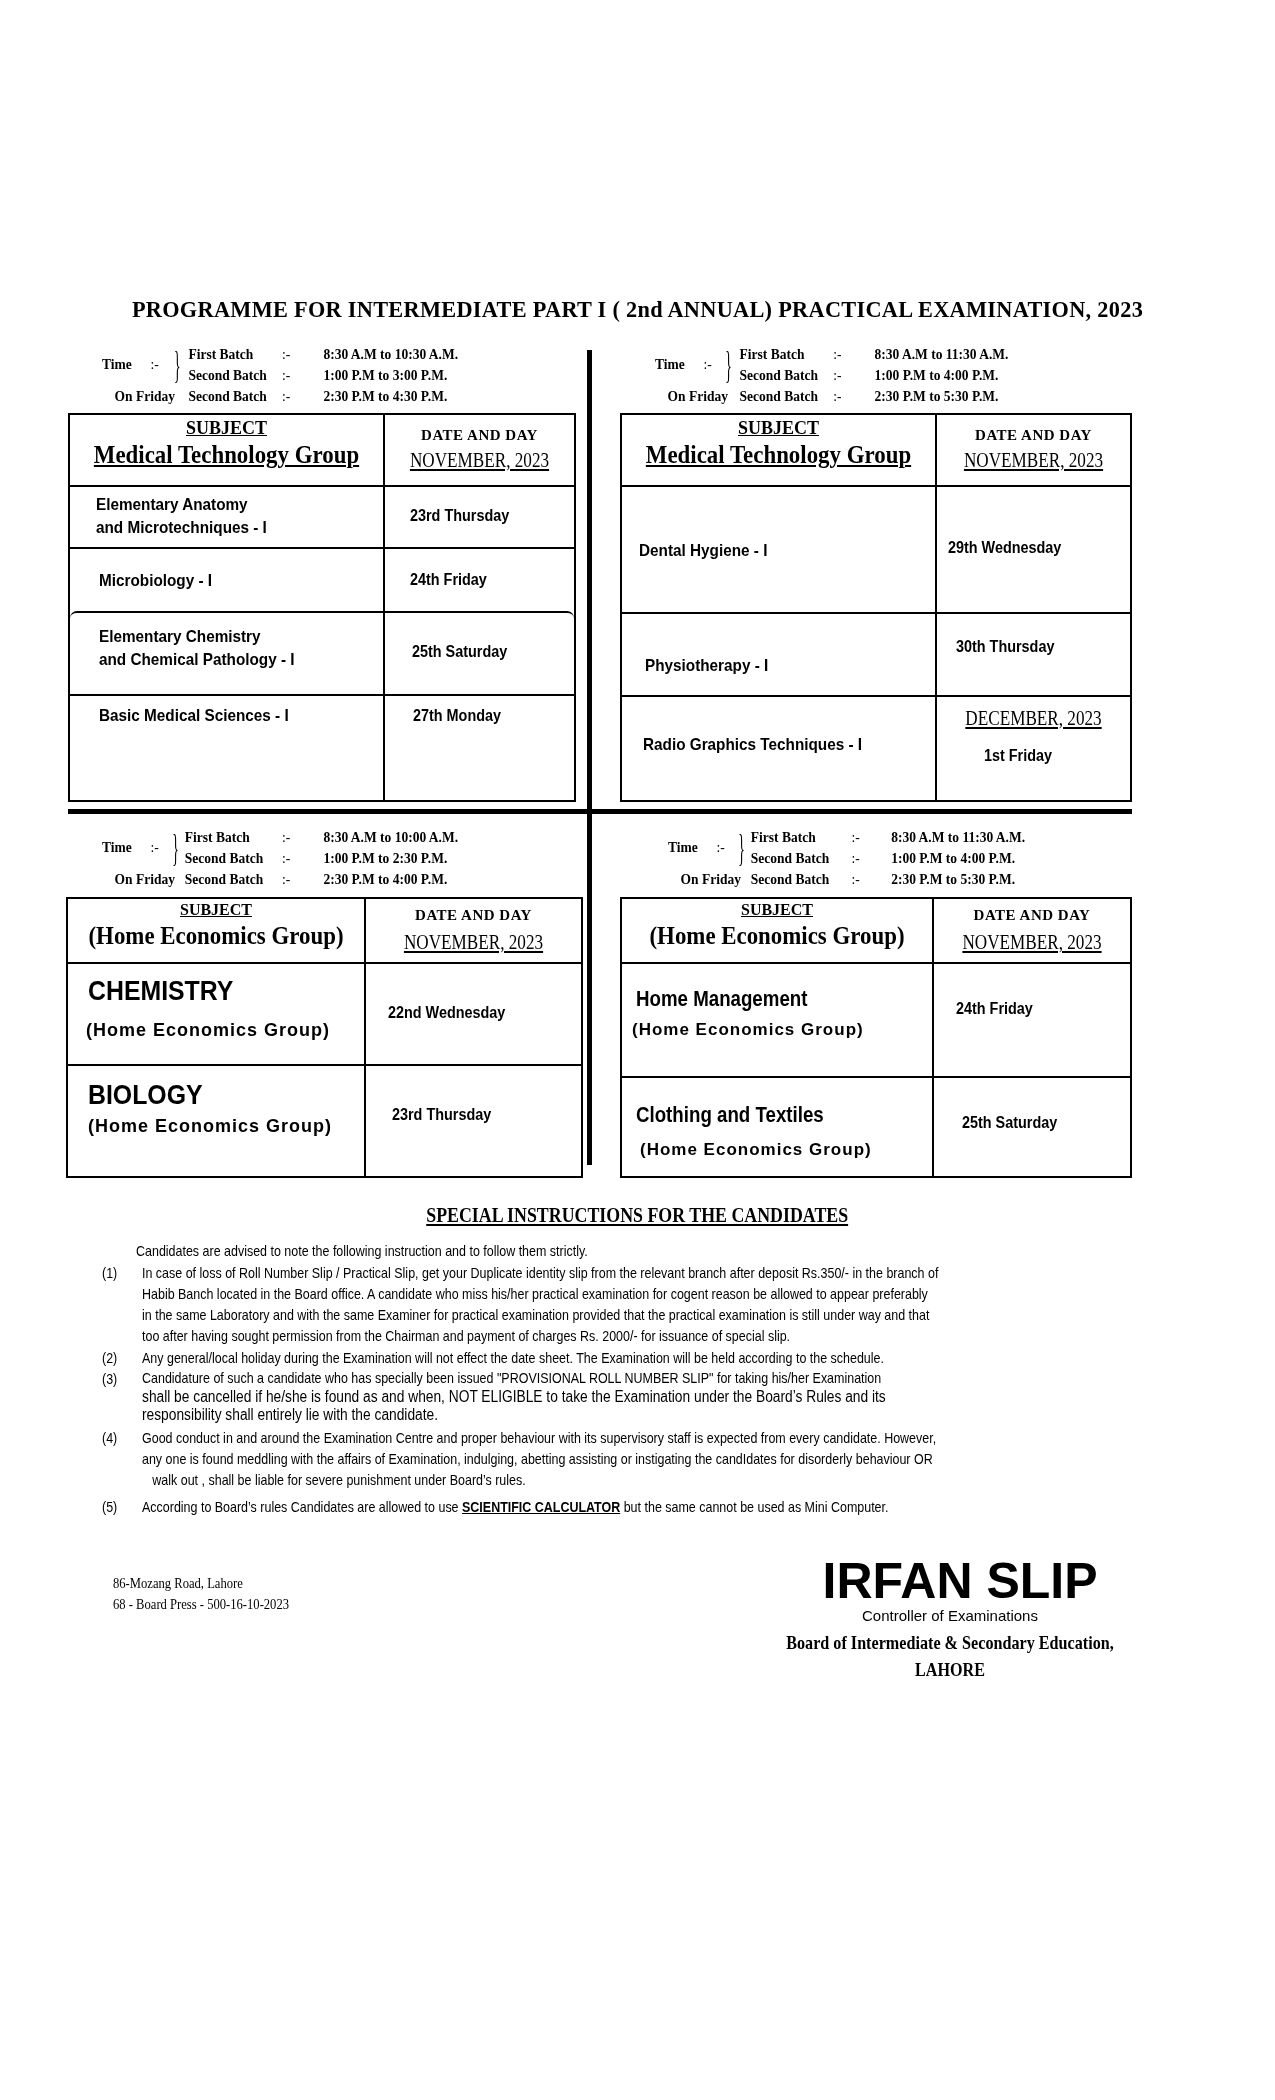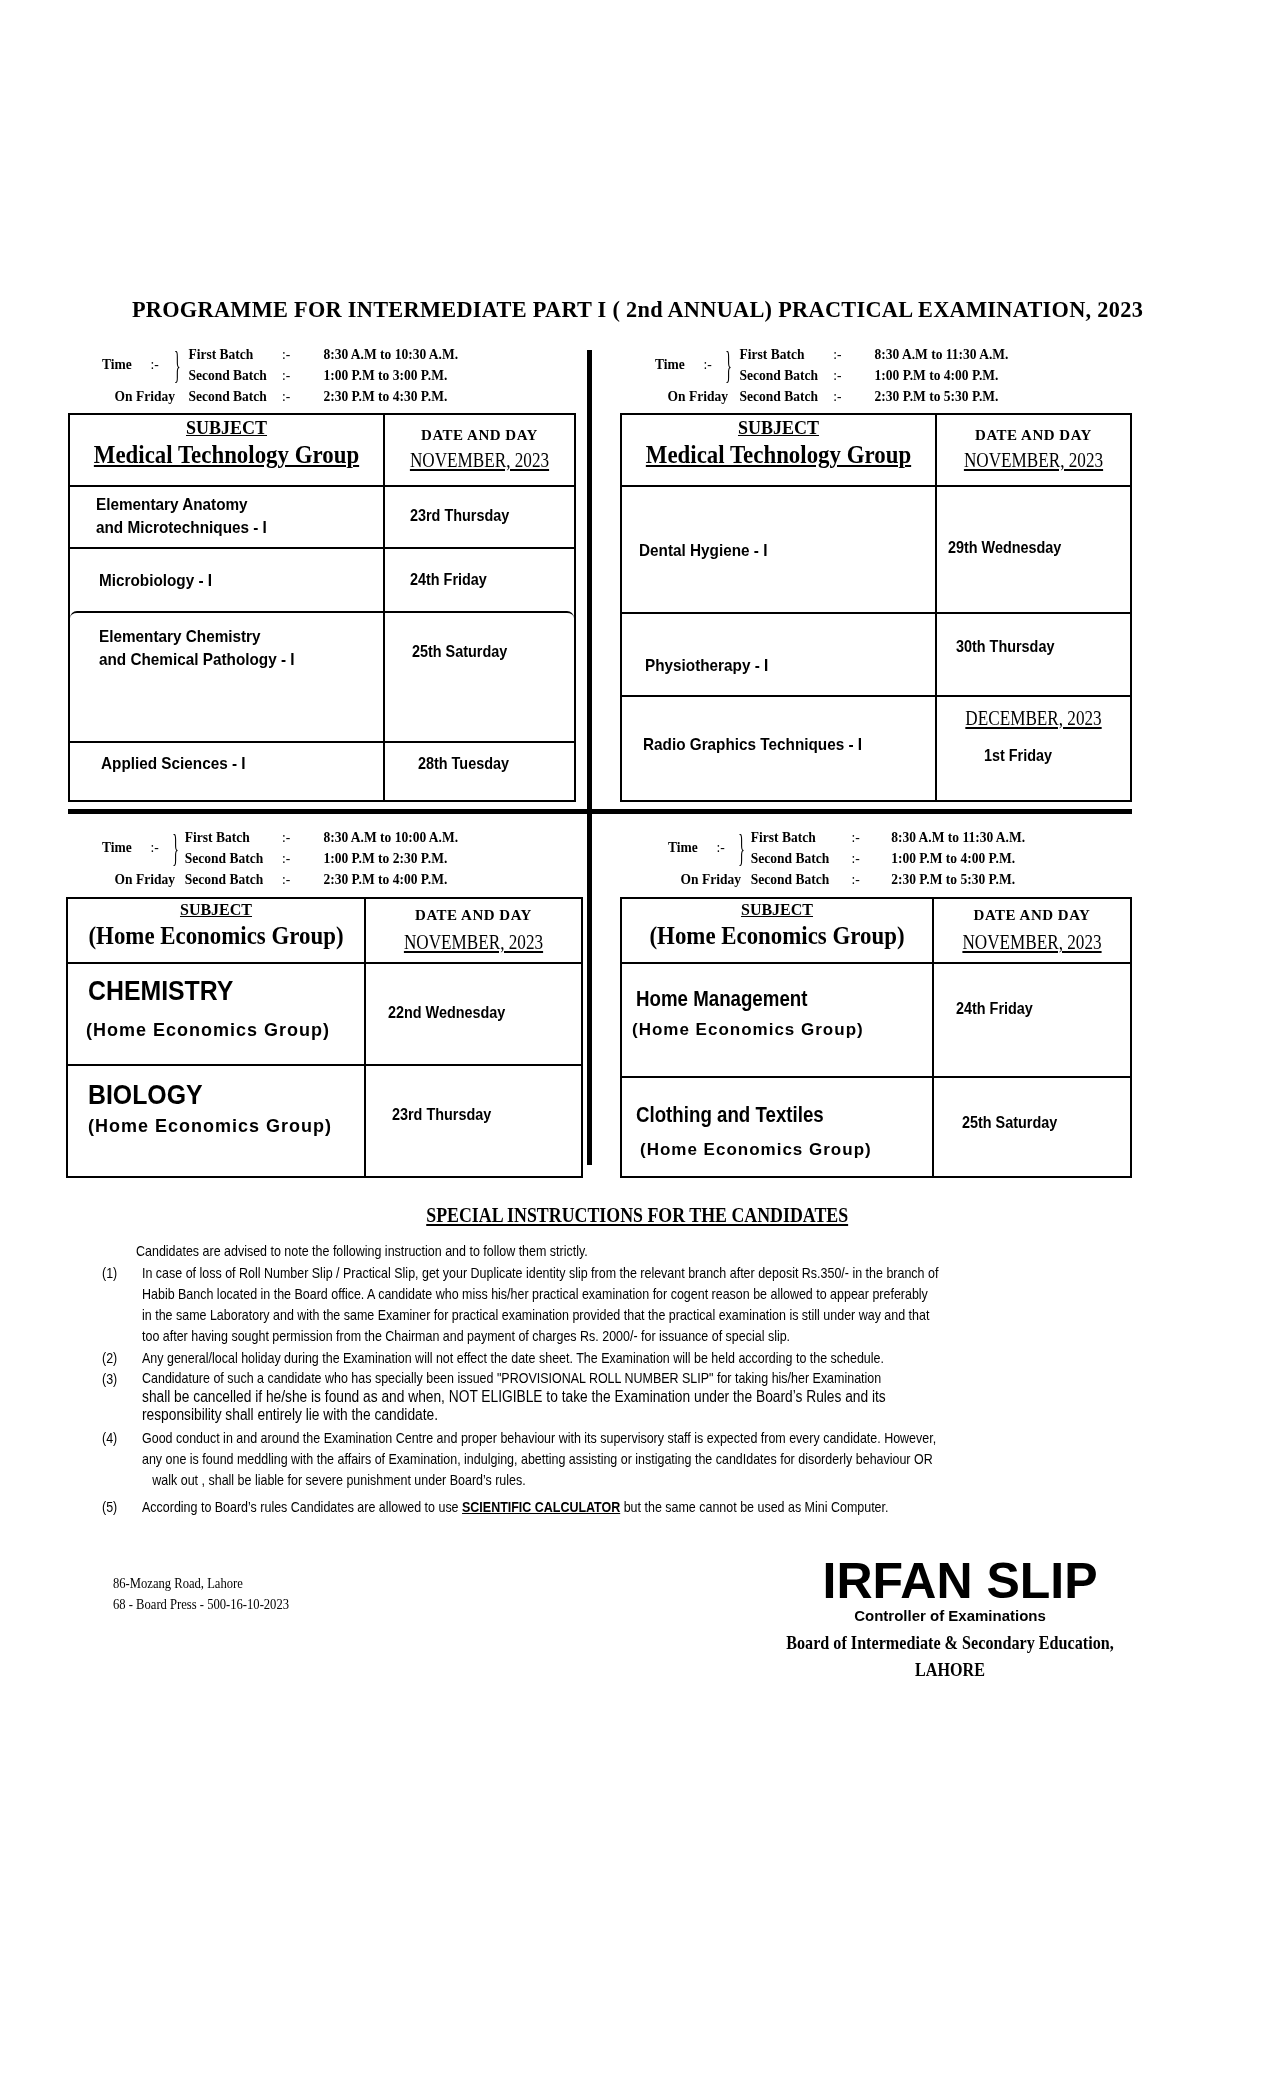--- a/index.html
+++ b/index.html
@@ -26,21 +26,21 @@
   .wide{font-family:"Liberation Sans",sans-serif;font-weight:bold;font-size:18px;letter-spacing:1px;white-space:nowrap;}
   .instr-title{top:1203px;left:0;width:1275px;text-align:center;font-family:"Liberation Serif",serif;font-weight:bold;font-size:21px;}
   .instr-title span{text-decoration:underline;display:inline-block;transform:scaleX(0.85);}
   .instr{position:absolute;font-family:"Liberation Sans",sans-serif;font-size:14.5px;line-height:21px;white-space:nowrap;transform:scaleX(0.86);transform-origin:left top;}
   .num{position:absolute;font-family:"Liberation Sans",sans-serif;font-size:14.5px;line-height:21px;transform:scaleX(0.86);transform-origin:left top;}
   .ul{text-decoration:underline;}
   .b{font-weight:bold;}
   .foot-l{position:absolute;font-family:"Liberation Serif",serif;font-size:14px;line-height:21px;transform:scaleX(0.9);transform-origin:left top;white-space:nowrap;}
   .sig-name{position:absolute;top:1553px;left:760px;width:400px;text-align:center;font-family:"Liberation Sans",sans-serif;font-weight:bold;font-size:50px;line-height:56px;white-space:nowrap;}
   .sig-line{position:absolute;left:740px;width:420px;text-align:center;white-space:nowrap;}
-  .sig-role{top:1607px;font-family:"Liberation Sans",sans-serif;font-weight:bold;font-size:15px;}
+  .sig-role{top:1607px;font-family:"Liberation Sans",sans-serif;font-weight:normal;font-size:15px;}
   .sig-board{top:1632px;font-family:"Liberation Serif",serif;font-weight:bold;font-size:19px;transform:scaleX(0.85);transform-origin:center;}
   .sig-city{top:1659px;font-family:"Liberation Serif",serif;font-weight:bold;font-size:19px;transform:scaleX(0.85);transform-origin:center;}
 </style>
 </head>
 <body>
 
 <div class="abs title">PROGRAMME FOR INTERMEDIATE PART I ( 2nd ANNUAL) PRACTICAL EXAMINATION, 2023</div>
 
 <div class="time-block" style="left:102px;top:344px;">
   <span class="lbl" style="left:0;top:10px;">Time</span>
@@ -94,23 +94,23 @@
     <div class="cell day" style="left:340px;top:20px;">23rd Thursday</div>
   </div>
   <div class="row" style="top:132px;height:52px;">
     <div class="cell subj" style="left:29px;top:20px;">Microbiology - I</div>
     <div class="cell day" style="left:340px;top:22px;">24th Friday</div>
   </div>
   <div class="row" style="top:196px;height:83px;border-radius:7px;">
     <div class="cell subj" style="left:29px;top:12px;"><span>Elementary Chemistry</span><br><span>and Chemical Pathology - I</span></div>
     <div class="cell day" style="left:342px;top:30px;">25th Saturday</div>
   </div>
-  <div class="row" style="top:326px;height:61px;">
-    <div class="cell subj" style="left:31px;top:9px;">Applied Sciences - I</div>
-    <div class="cell day" style="left:348px;top:12px;">28th Tuesday</div>
+  <div class="row" style="top:279px;height:47px;">
+    <div class="cell subj" style="left:29px;top:8px;">Basic Medical Sciences - I</div>
+    <div class="cell day" style="left:343px;top:11px;">27th Monday</div>
   </div>
 </div>
 
 <div class="tbl" style="left:620px;top:413px;width:512px;height:389px;">
   <div class="col-split" style="left:313px;"></div>
   <div class="cell" style="left:0;top:0;width:313px;height:70px;">
     <div class="hdr-subject" style="position:absolute;top:3px;left:0;right:0;">SUBJECT</div>
     <div class="hdr-group ul" style="position:absolute;top:25px;left:0;right:0;">Medical Technology Group</div>
   </div>
   <div class="cell" style="left:315px;top:0;right:0;height:70px;">

